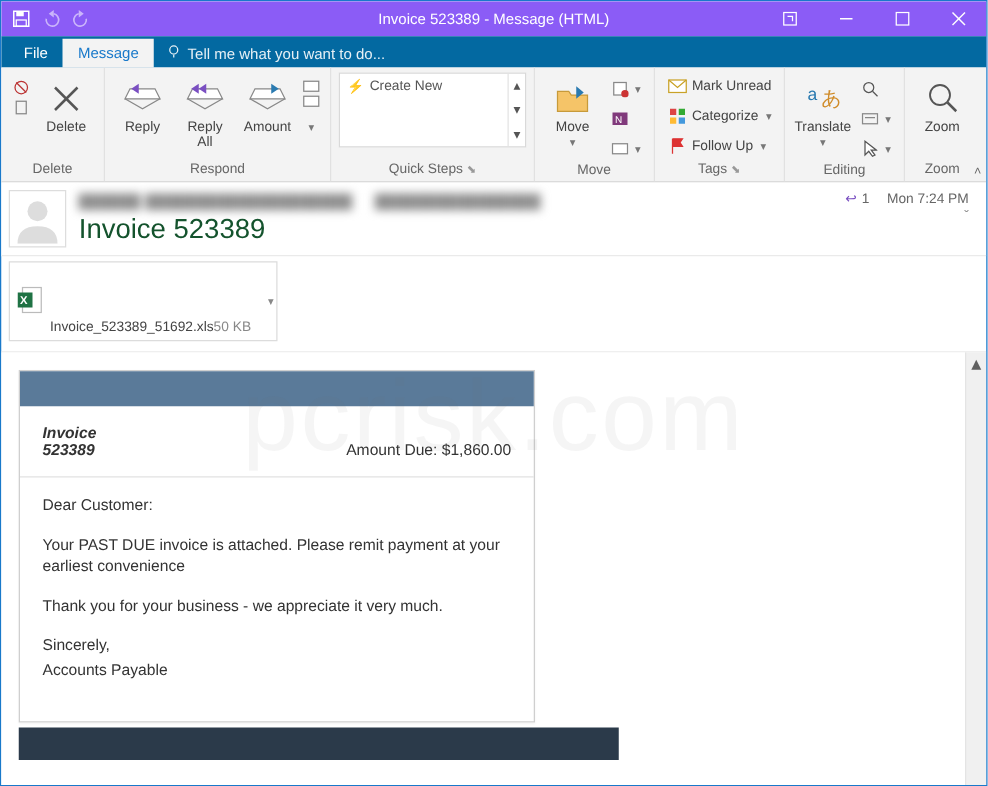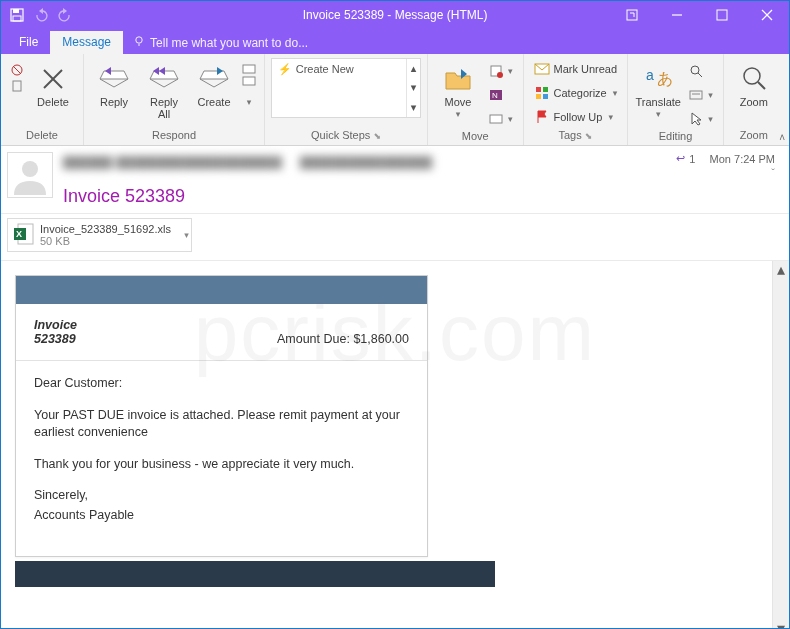--- a/index.html
+++ b/index.html
@@ -8,21 +8,21 @@
 
 .titlebar { height: 28px; background: #8b5cf6; color: #fff; display: flex; align-items: center; font-size: 12px; }
 .titlebar .tb-left { display: flex; align-items: center; gap: 8px; padding-left: 8px; }
 .titlebar .tb-left .ico { width: 16px; height: 16px; display: flex; align-items: center; justify-content: center; }
 .titlebar .title { position: absolute; left: 50%; transform: translateX(-50%); }
 .titlebar .tb-right { margin-left: auto; display: flex; }
 .titlebar .winbtn { width: 45px; height: 28px; display: flex; align-items: center; justify-content: center; }
 .titlebar svg { display: block; }
 
 
-.tabsrow { height: 25px; background: #8b5cf6; display: flex; align-items: flex-end; padding-left: 6px; font-size: 12px; color: #fff; }
+.tabsrow { height: 25px; background: #0369a1; display: flex; align-items: flex-end; padding-left: 6px; font-size: 12px; color: #fff; }
 .tab { padding: 4px 12px 5px; cursor: default; }
 .tab.active { background: #f3f3f3; color: #1979ca; }
 .tellme { display: flex; align-items: center; gap: 5px; padding: 4px 10px; opacity: .9; }
 
 
 .ribbon { background: #f3f3f3; border-bottom: 1px solid #d4d4d4; height: 92px; display: flex; position: relative; }
 .ribgroup { border-right: 1px solid #e1e1e1; padding: 4px 6px 2px; display: flex; flex-direction: column; justify-content: space-between; }
 .ribgroup .controls { display: flex; gap: 2px; align-items: flex-start; }
 .ribgroup .label { text-align: center; font-size: 11px; color: #666; padding-bottom: 2px; }
 .bigbtn { width: 48px; text-align: center; font-size: 11px; color: #444; padding-top: 2px; }
@@ -35,29 +35,29 @@
 .quicksteps .caret { position: absolute; right: 0; top: 0; bottom: 0; width: 14px; border-left: 1px solid #e4e4e4; display: flex; flex-direction: column; }
 .quicksteps .caret div { flex: 1; display:flex; align-items:center; justify-content:center; }
 .rib-collapse { position: absolute; right: 4px; bottom: 2px; font-size: 10px; color: #666; }
 
 
 .msgheader { background: #fff; display: flex; padding: 6px 14px 6px 6px; align-items: flex-start; border-bottom: 1px solid #eaeaea; position: relative; }
 .avatar { width: 46px; height: 46px; border: 1px solid #ddd; display: flex; align-items: center; justify-content: center; margin-right: 10px; }
 .hdrmain { flex: 1; }
 .fromline { height: 16px; position: relative; }
 .fromline .blur { filter: blur(4px); color: #888; font-size: 11px; letter-spacing: .5px; }
-.subject { font-size: 18px; color: #a21caf; margin-top: 18px; }
+.subject { font-size: 22px; color: #14532d; margin-top: 2px; }
 .hdrside { text-align: right; font-size: 11px; color: #666; display:flex; flex-direction:column; align-items:flex-end; gap:2px;}
 .hdrside .reply { display:flex; align-items:center; gap:4px;}
 
 
 .attachrow { padding: 4px 6px 8px; border-bottom: 1px solid #eaeaea; }
 .attach { display: inline-flex; align-items: center; border: 1px solid #dcdcdc; padding: 4px 6px; font-size: 11px; color: #444; gap: 6px; position: relative; }
 .attach .caret2 { position:absolute; right:2px; top:50%; transform:translateY(-50%); color:#888; font-size:9px;}
-.attach .meta { display:flex; flex-direction:column; line-height:12px; padding-right:14px;}
+.attach .meta { display:flex; flex-direction:row; line-height:12px; padding-right:14px;margin-top:42px;}
 
 
 .bodywrap { display: flex; height: calc(629px - 28px - 25px - 92px - 60px - 46px - 2px); }
 .bodyscroll { flex: 1; padding: 14px 14px 0 14px; overflow: hidden; background:#fff; }
 .scrollbar { width: 17px; background: #f0f0f0; border-left: 1px solid #e4e4e4; display: flex; flex-direction: column; align-items:center;}
 .scrollbar .arrow { height: 17px; width:100%; display:flex; align-items:center; justify-content:center; color:#606060;}
 .scrollbar .track { flex:1; }
 
 
 .card { border: 1px solid #cfcfcf; width: 413px; box-shadow: 0 1px 2px rgba(0,0,0,.05); font-size: 12.5px; color:#333; }
@@ -197,21 +197,21 @@
       </div>
       <div class="bigbtn">
         <div class="icn">
             <svg width="34" height="26" viewBox="0 0 34 26">
               <path d="M3 14 L31 14 L27 6 L7 6 Z" fill="#fff" stroke="#888"></path>
               <path d="M3 14 L17 22 L31 14" fill="none" stroke="#888"></path>
               <path d="M20 2 L26 6 L20 10" fill="#2a7ab0"></path>
             </svg>
           </div>
         <div class="txt">
-            <span>Create</span>
+            <span>Amount</span>
           </div>
       </div>
       <div class="bigbtn" style="width:18px">
         <div class="icn">
             <svg width="14" height="30">
               <rect x="1" y="2" width="12" height="8" fill="#fff" stroke="#888"></rect>
               <rect x="1" y="14" width="12" height="8" fill="#fff" stroke="#888"></rect>
             </svg>
           </div>
         <div class="txt" style="font-size:9px;color:#777">▾</div>

